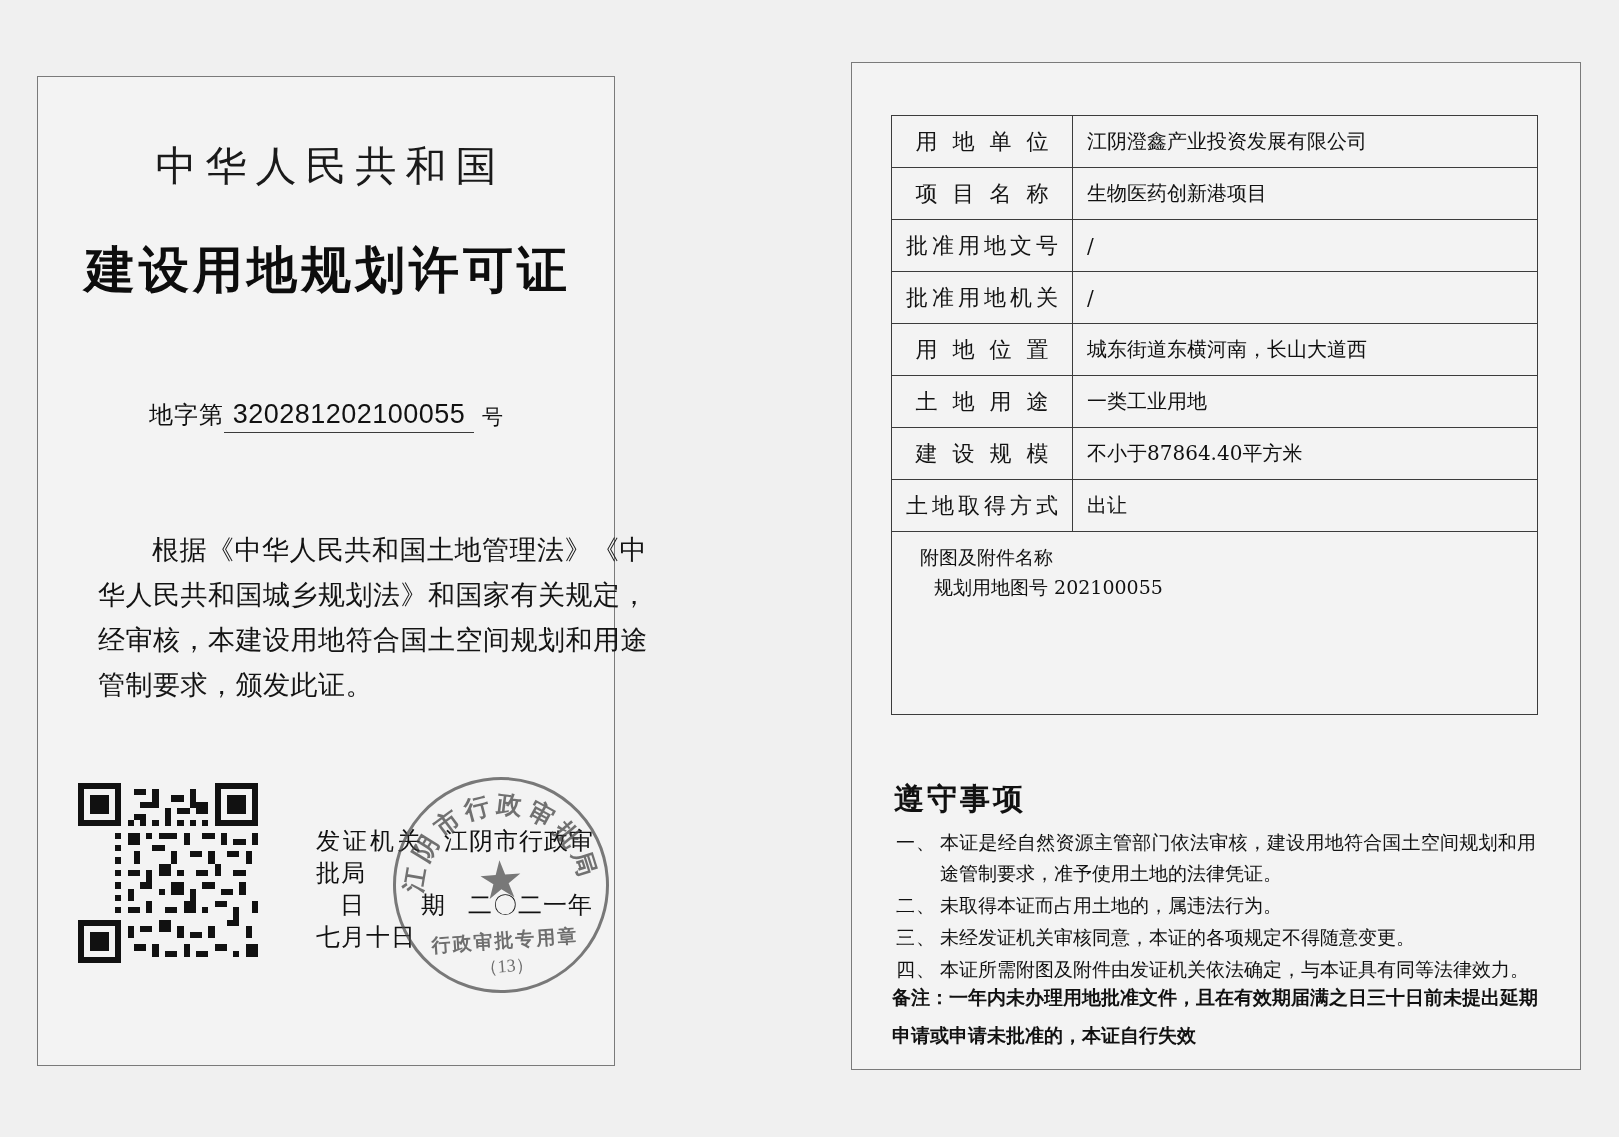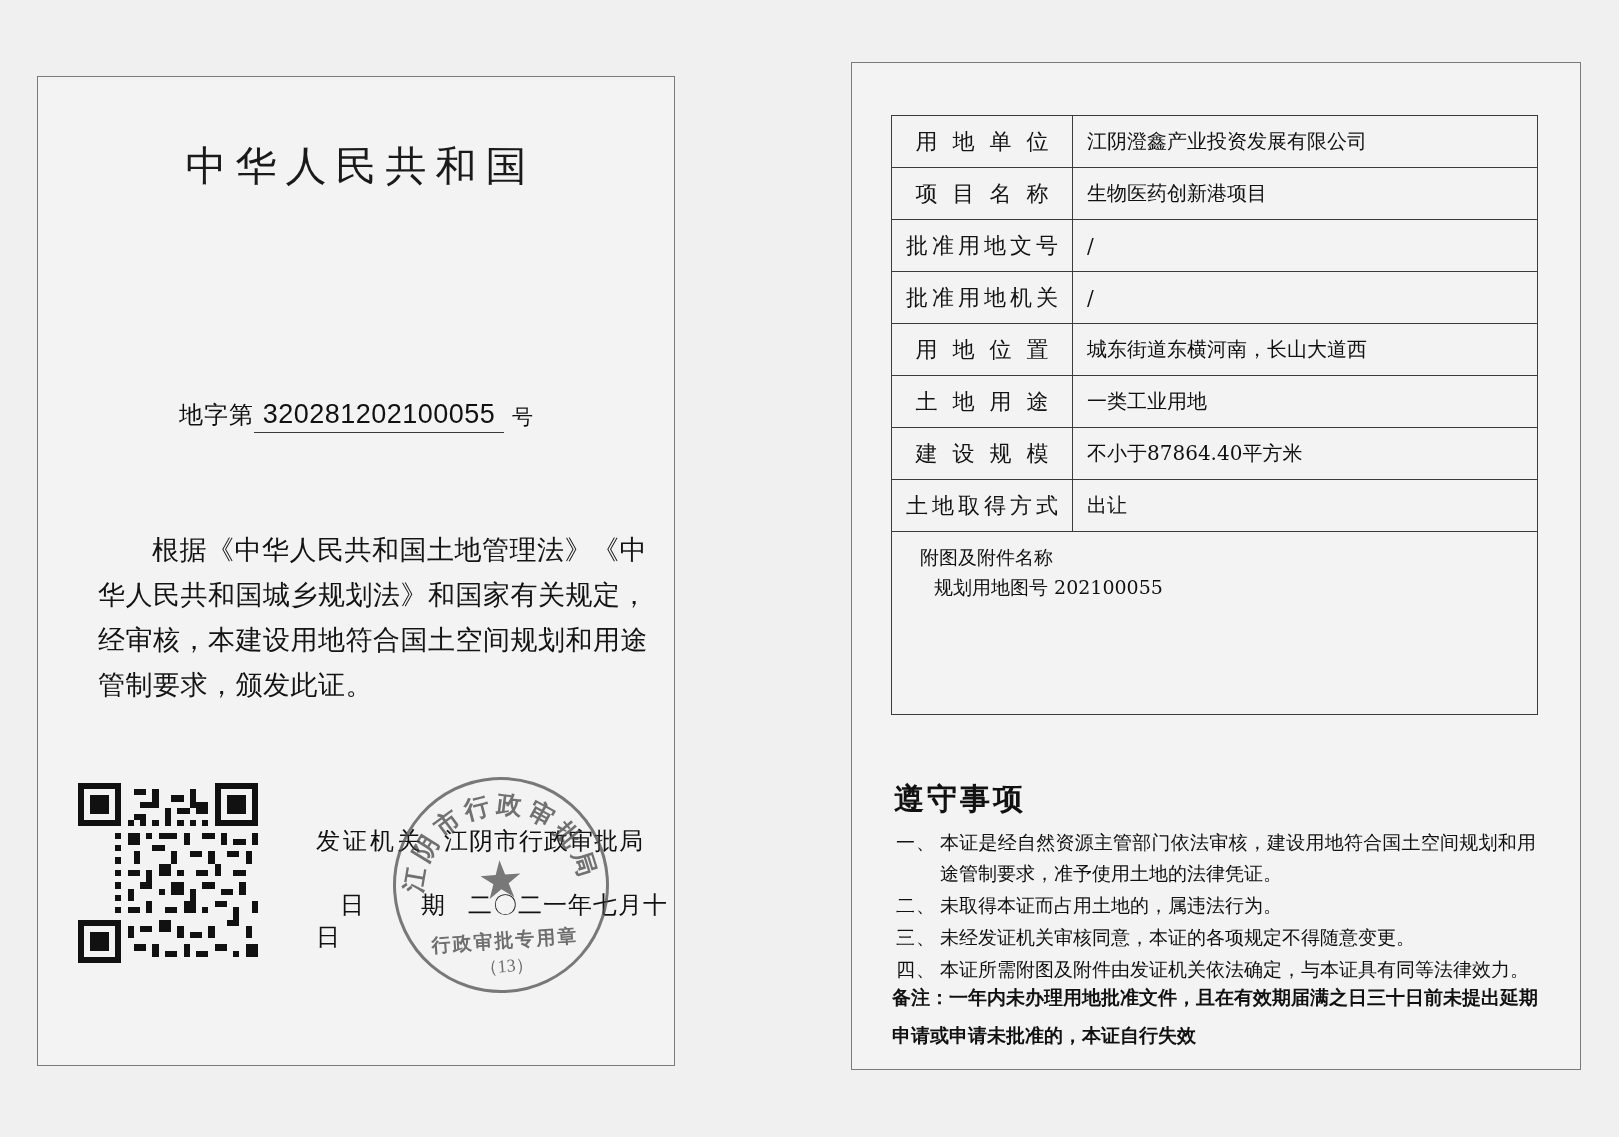--- a/index.html
+++ b/index.html
@@ -20,21 +20,21 @@
     position: absolute;
     inset: 0;
     background: #f0f0f0;
   }
 
   
   .left-panel {
     position: absolute;
     left: 37px;
     top: 76px;
-    width: 638px;
+    width: 578px;
     height: 990px;
     background: #f3f3f3;
     border: 1px solid #7a7a7a;
     box-sizing: border-box;
   }
 
   .cert-country {
     position: absolute;
     top: 62px;
     left: 0;
@@ -276,20 +276,21 @@
   }
 </style>
 </head>
 <body>
 
 <div class="page">
 
   <div class="left-panel">
 
     <div class="cert-country">中华人民共和国</div>
+    <div class="cert-title">建设用地规划许可证</div>
 
     <div class="number-row">
       <span class="lbl">地字第</span>
       <span class="numval">320281202100055</span>
       <span class="suffix">号</span>
     </div>
 
     <div class="body-text">
       <div class="indent">根据《中华人民共和国土地管理法》《中</div>
       <div>华人民共和国城乡规划法》和国家有关规定，</div>

